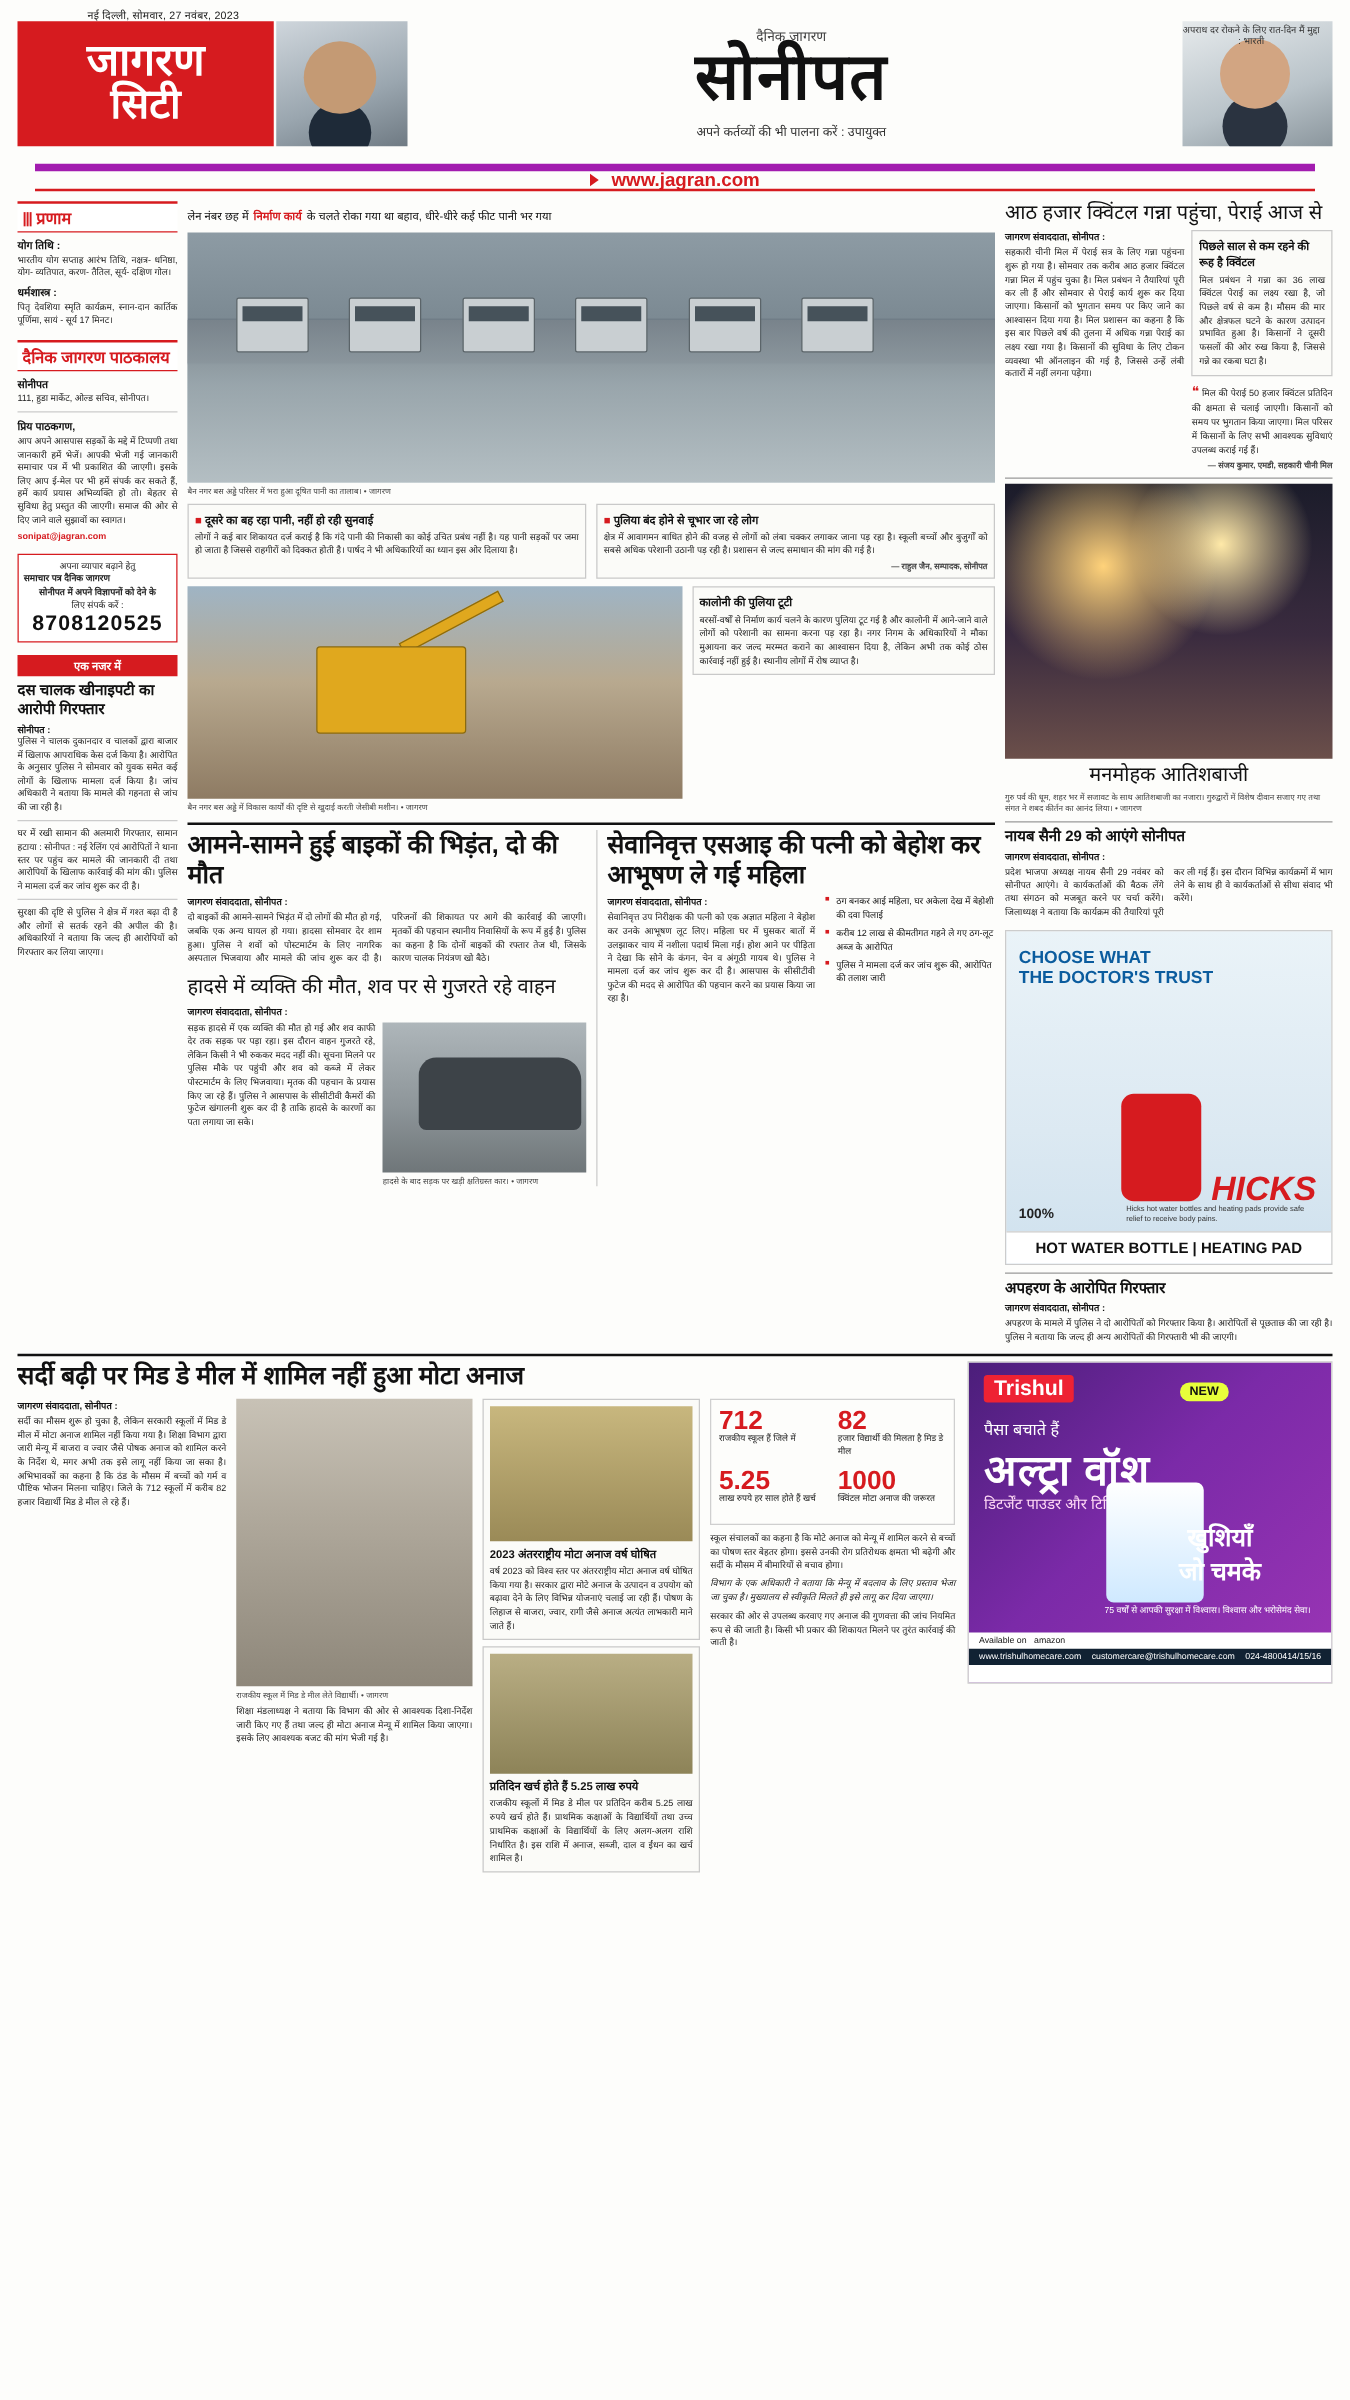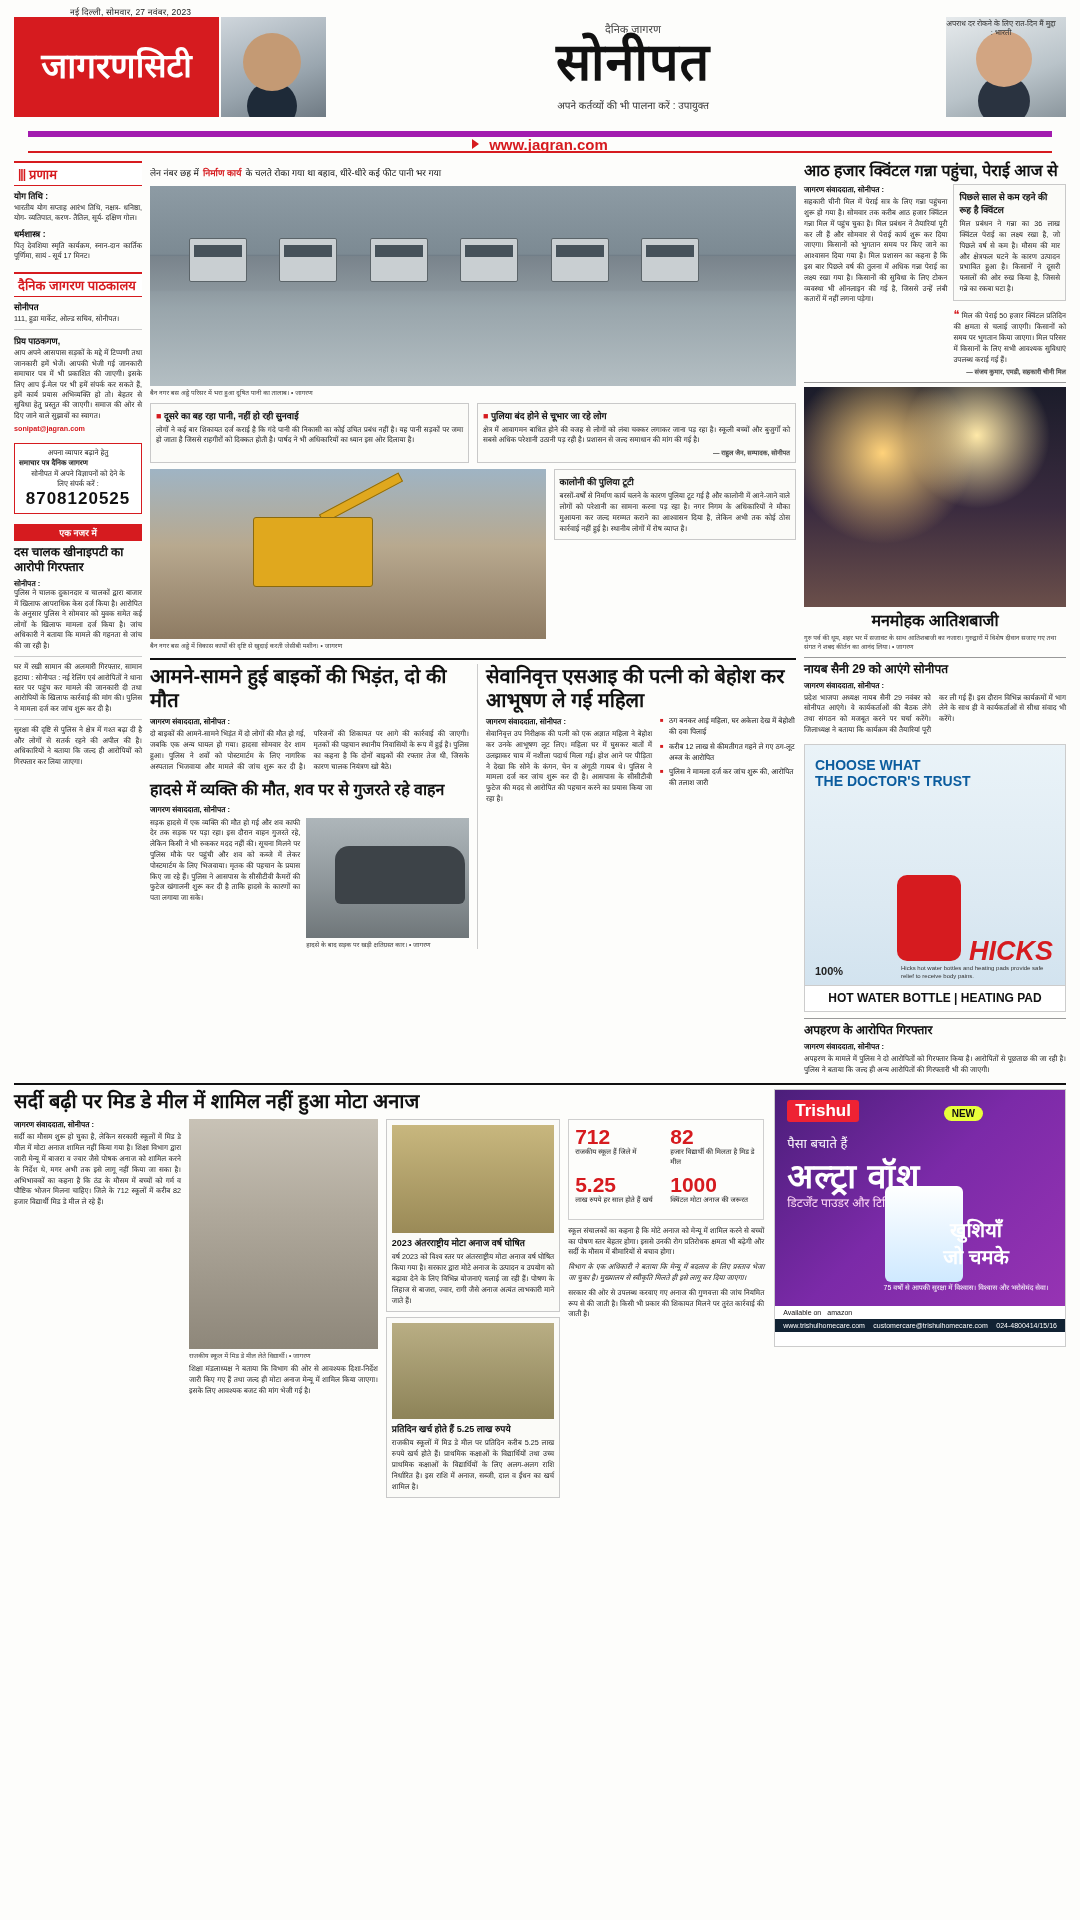--- a/index.html
+++ b/index.html
@@ -18,21 +18,21 @@
     overflow:hidden;
   }
   
   .masthead { position:relative; padding:6px 14px 0 14px; }
   .dateline {
     font-size:8.5px; color:#222; margin-left:56px; letter-spacing:.2px;
   }
   .mast-row { display:flex; align-items:flex-start; height:112px; position:relative; }
   .logo-box {
     width:205px; height:100px; background:#d61b1f; color:#fff;
-    display:flex; flex-direction:row; align-items:center; justify-content:center;
+    display:flex; flex-direction:column; align-items:center; justify-content:center;
     line-height:1.0; padding-bottom:4px;
   }
   .logo-box .l1 { font-size:35px; font-weight:bold; letter-spacing:0px; }
   .logo-box .l2 { font-size:33px; font-weight:bold; }
   .mast-person-left {
     width:105px; height:100px; margin-left:2px;
     background:linear-gradient(160deg,#cfd6dc 0%,#9aa6af 60%,#6f7a83 100%);
     position:relative; overflow:hidden;
   }
   .mast-person-left::after{
@@ -88,21 +88,21 @@
   .rail-title-red {
     background:#d61b1f; color:#fff; font-size:9px; font-weight:bold;
     padding:2px 4px; text-align:center;
   }
   .rail-phone { font-size:17px; font-weight:bold; color:#111; text-align:center; letter-spacing:1px;}
   .hr-thin { border:0; border-top:1px solid #ccc; margin:5px 0; }
 
   
   .headline-xl { font-size:27px; font-weight:bold; line-height:1.15; letter-spacing:-.2px; }
   .headline-lg { font-size:20px; font-weight:bold; line-height:1.2; }
-  .headline-md { font-size:16px; font-weight:bold; line-height:1.2; }
+  .headline-md { font-size:16px; font-weight:normal; line-height:1.2; }
   .headline-sm { font-size:12px; font-weight:bold; line-height:1.25; }
   .kicker { font-size:9px; line-height:1.4; }
   .kicker b { font-weight:bold; }
   .byline { font-size:7.5px; font-weight:bold; color:#111; }
   .body { font-size:7.2px; line-height:1.5; text-align:justify; color:#222; }
   .body.two { column-count:2; column-gap:8px; }
   .caption { font-size:6.5px; color:#444; margin-top:2px; }
 
   
   .photo { position:relative; overflow:hidden; background:#b9c0c4; }
@@ -255,21 +255,21 @@
       <div class="rail-sub">सोनीपत</div>
       <div class="rail-text">111, हुडा मार्केट, ओल्ड सचिव, सोनीपत।</div>
       <hr class="hr-thin">
       <div class="rail-sub">प्रिय पाठकगण,</div>
       <div class="rail-text">आप अपने आसपास सड़कों के मद्दे में टिप्पणी तथा जानकारी हमें भेजें। आपकी भेजी गई जानकारी समाचार पत्र में भी प्रकाशित की जाएगी। इसके लिए आप ई-मेल पर भी हमें संपर्क कर सकते हैं, हमें कार्य प्रयास अभिव्यक्ति हो तो। बेहतर से सुविधा हेतु प्रस्तुत की जाएगी। समाज की ओर से दिए जाने वाले सुझावों का स्वागत।</div>
       <div class="rail-text" style="color:#d61b1f;font-weight:bold;margin-top:3px;">sonipat@jagran.com</div>
 
       <div class="rail-box red">
         <div class="rail-text" style="text-align:center;">अपना व्यापार बढ़ाने हेतु</div>
         <div class="rail-text" style="text-align:left;font-weight:bold;">समाचार पत्र दैनिक जागरण</div>
-        <div class="rail-text" style="text-align:center;">सोनीपत में अपने विज्ञापनों को देने के</div>
+        <div class="rail-text" style="text-align:center;font-weight:bold;">सोनीपत में अपने विज्ञापनों को देने के</div>
         <div class="rail-text" style="text-align:center;">लिए संपर्क करें :</div>
         <div class="rail-phone">8708120525</div>
       </div>
 
       <div class="rail-title-red" style="margin-top:10px;">एक नजर में</div>
       <div class="headline-sm" style="margin-top:4px;">दस चालक खीनाइपटी का आरोपी गिरफ्तार</div>
       <div class="byline" style="margin-top:3px;">सोनीपत :</div>
       <div class="rail-text">पुलिस ने चालक दुकानदार व चालकों द्वारा बाजार में खिलाफ आपराधिक केस दर्ज किया है। आरोपित के अनुसार पुलिस ने सोमवार को युवक समेत कई लोगों के खिलाफ मामला दर्ज किया है। जांच अधिकारी ने बताया कि मामले की गहनता से जांच की जा रही है।</div>
       <hr class="hr-thin">
       <div class="rail-text">घर में रखी सामान की अलमारी गिरफ्तार, सामान हटाया : सोनीपत : नई रेलिंग एवं आरोपितों ने थाना स्तर पर पहुंच कर मामले की जानकारी दी तथा आरोपियों के खिलाफ कार्रवाई की मांग की। पुलिस ने मामला दर्ज कर जांच शुरू कर दी है।</div>

